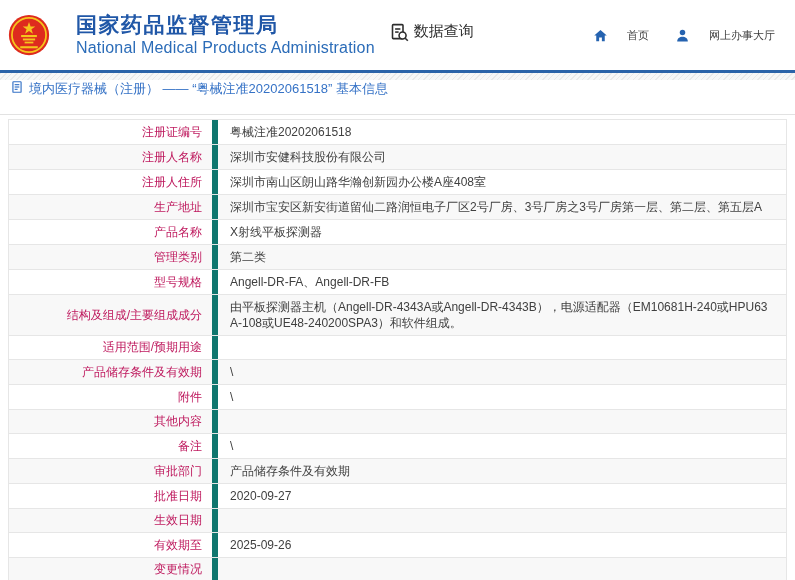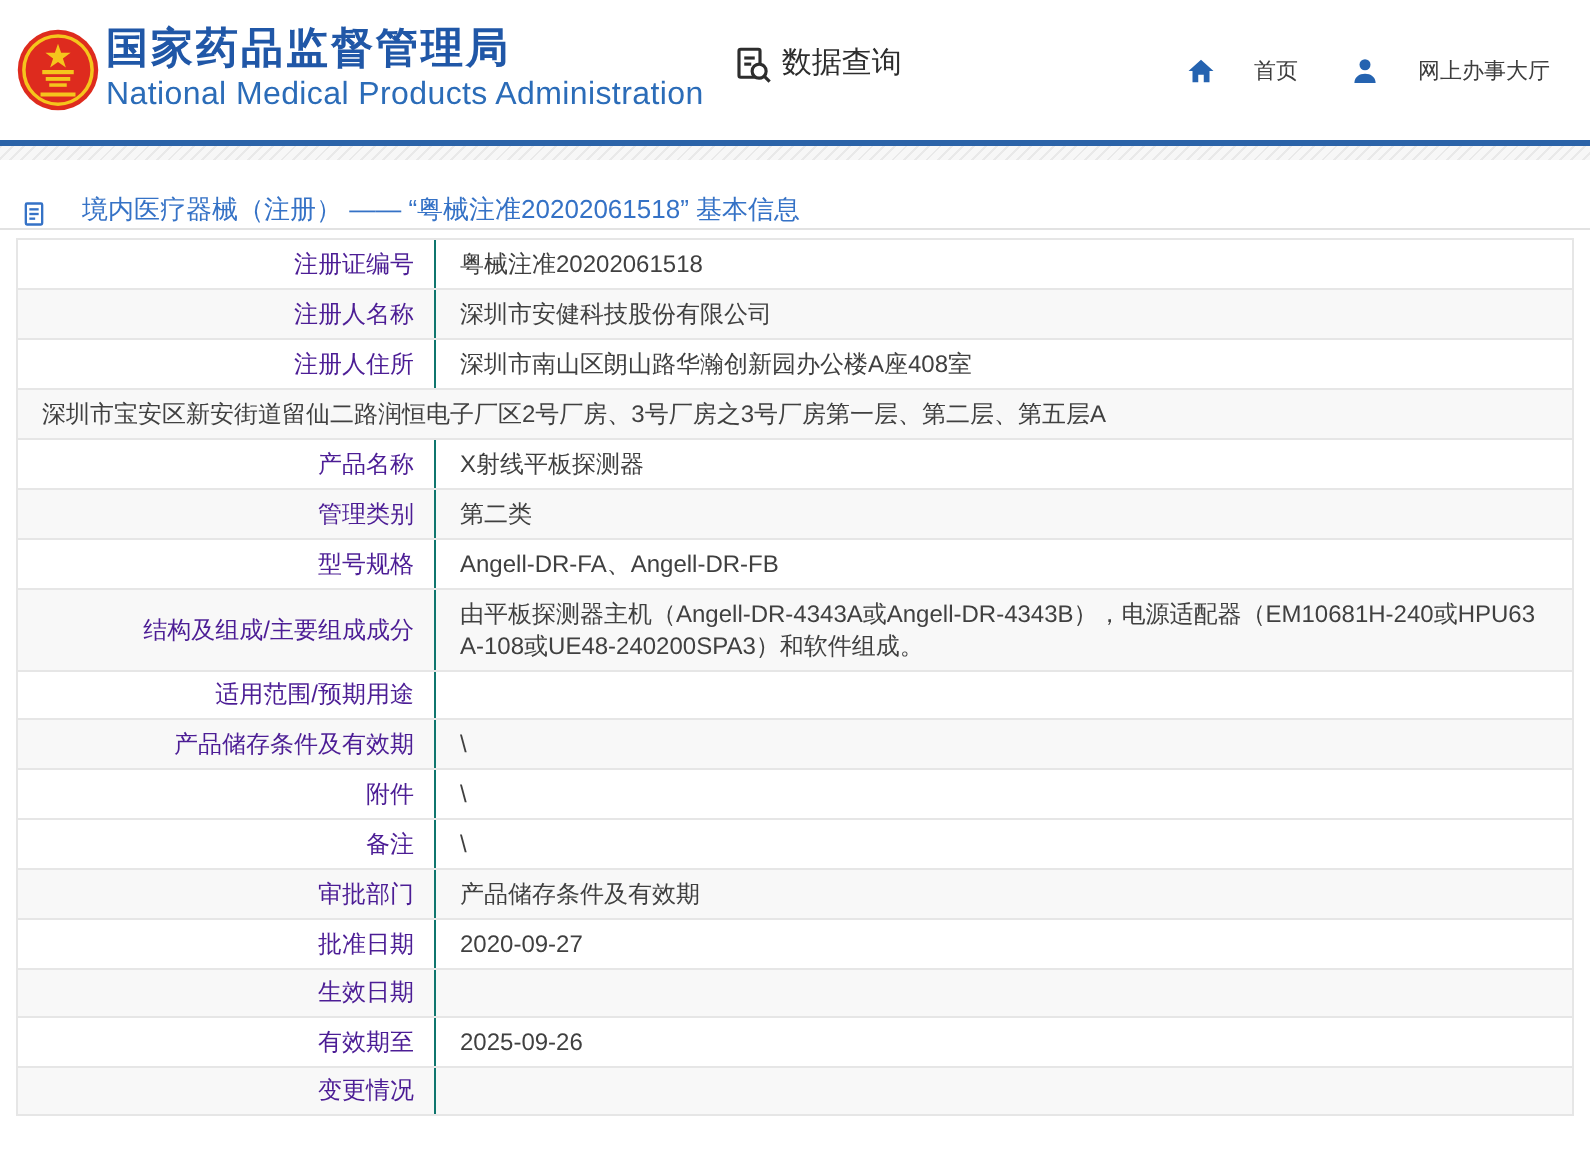--- a/index.html
+++ b/index.html
@@ -7,56 +7,56 @@
   body {
     width:795px; height:580px; overflow:hidden;
     background:#ffffff;
     font-family:"Liberation Sans","DejaVu Sans",sans-serif;
     -webkit-font-smoothing:antialiased;
   }
 
   
   .header { height:70px; display:flex; align-items:center; padding:0 16px 0 8px; background:#fff; }
   .emblem { width:42px; height:42px; flex:0 0 42px; }
-  .brand { margin-left:3px; }
+  .brand { margin-left:26px; }
   .brand-title { color:#2057a7; font-size:21px; font-weight:bold; letter-spacing:1.5px; line-height:24px; }
   .brand-sub { color:#2b6cb8; font-size:16px; margin-top:2px; letter-spacing:.2px; }
   .query-nav { display:flex; margin-left:14px; margin-top:-6px; cursor:pointer; }
   .query-nav .q-icon { width:21px; height:21px; margin-right:4px; display:inline-flex; }
   .query-nav .q-label { color:#2d2d2d; font-size:15px; }
   .top-right { margin-left:auto; display:flex; gap:26px; padding-right:4px; }
   .nav-item { display:flex; flex-direction:row; align-items:flex-end; gap:19px; cursor:pointer; }
   .nav-item .n-icon { width:15px; height:15px; display:inline-flex; }
   .nav-item .n-label { font-size:11px; color:#3d3d3d; }
 
   
   .blue-line { height:3px; background:#2b63a8; }
   .stripe-band {
     height:7px;
     background:repeating-linear-gradient(135deg,#e9e9e9 0 1px,#f7f7f7 1px 4px);
   }
 
   
-  .breadcrumb { height:34px; display:flex; align-items:flex-end; padding:0 10px; gap:17px; }
+  .breadcrumb { height:34px; display:flex; align-items:flex-start; padding:0 10px; gap:5px; }
   .breadcrumb .b-icon { width:14px; height:14px; display:inline-flex; }
   .breadcrumb .b-text { color:#3572c6; font-size:13px; }
   .breadcrumb-divider { height:1px; background:#e2e2e2; margin:0 0 4px 0; }
 
   
   .info-table { margin:0 8px; border:1px solid #e6e6e6; }
   .trow { display:flex; border-bottom:1px solid #e6e6e6; min-height:23px; }
   .trow:last-child { border-bottom:none; }
   .trow.odd  { background:#ffffff; }
   .trow.even { background:#f8f8f8; }
   .tlabel {
     flex:0 0 209px; width:209px;
     display:flex; justify-content:flex-end; align-items:center; gap:3px;
     padding:4px 10px 4px 6px;
-    color:#4c1d95; font-size:12px; line-height:15px;
-    border-right:1px solid #0f766e; 
+    color:#be185d; font-size:12px; line-height:15px;
+    border-right:6px solid #0f766e; 
   }
   .tvalue {
     flex:1; display:flex; align-items:center;
     padding:4px 12px 4px 12px;
     color:#404040; font-size:12px; line-height:16px;
     word-break:break-all;
   }
 </style>
 </head>
 <body>
@@ -153,20 +153,24 @@
     <div class="tlabel">
 
       <span class="lbl-text">注册人住所</span>
     </div>
     <div class="tvalue">
       <span class="val-text">深圳市南山区朗山路华瀚创新园办公楼A座408室</span>
     </div>
   </div>
 
   <div class="trow even">
+    <div class="tlabel">
+
+      <span class="lbl-text">生产地址</span>
+    </div>
     <div class="tvalue">
       <span class="val-text">深圳市宝安区新安街道留仙二路润恒电子厂区2号厂房、3号厂房之3号厂房第一层、第二层、第五层A</span>
     </div>
   </div>
 
   <div class="trow odd">
     <div class="tlabel">
 
       <span class="lbl-text">产品名称</span>
     </div>
@@ -225,20 +229,29 @@
   <div class="trow odd">
     <div class="tlabel">
 
       <span class="lbl-text">附件</span>
     </div>
     <div class="tvalue">
       <span class="val-text">\</span>
     </div>
   </div>
 
+  <div class="trow even">
+    <div class="tlabel">
+
+      <span class="lbl-text">其他内容</span>
+    </div>
+    <div class="tvalue">
+      <span class="val-text"></span>
+    </div>
+  </div>
 
   <div class="trow odd">
     <div class="tlabel">
 
       <span class="lbl-text">备注</span>
     </div>
     <div class="tvalue">
       <span class="val-text">\</span>
     </div>
   </div>

